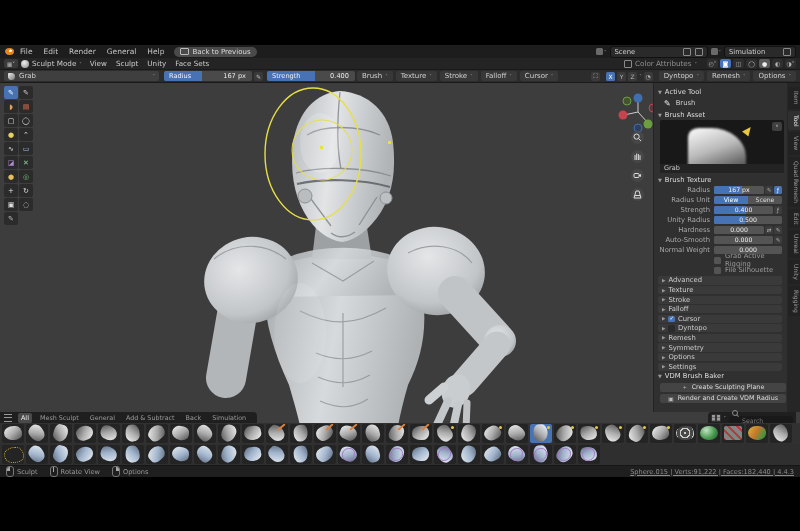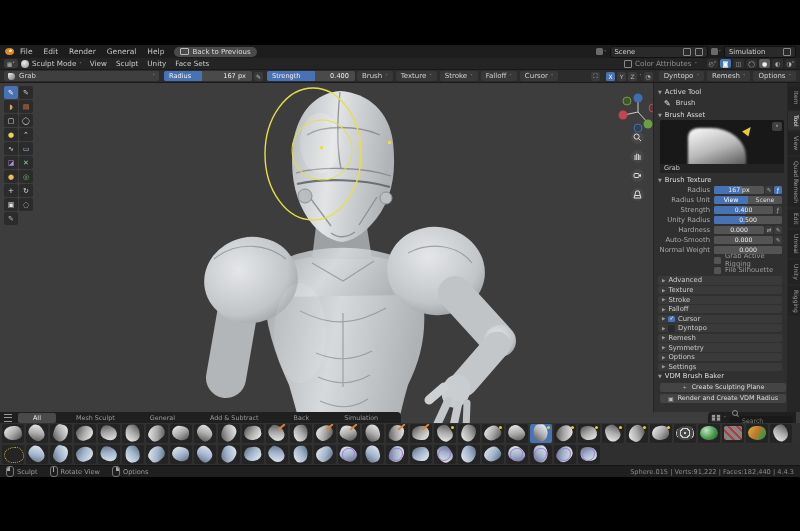--- a/index.html
+++ b/index.html
@@ -102,21 +102,21 @@
   
   .tabstrip{position:absolute;right:0;top:0;width:13px;height:329px;background:#262626;display:flex;flex-direction:column;align-items:stretch;padding-top:4px;gap:2px;box-sizing:border-box;}
   .vtab{writing-mode:vertical-rl;font-size:6px;color:#9a9a9a;background:#222;padding:4px 0;text-align:center;border-radius:2px 0 0 2px;margin-left:1px;}
   .vtab.active{background:#303030;color:#e8e8e8;}
 
   
   .shelf-head{position:absolute;left:0;top:329px;right:0;height:11px;pointer-events:none;}
   .shelf-tabs{position:absolute;left:0;top:0;height:11px;background:#1f1f1f;border-radius:0 4px 0 0;display:flex;align-items:center;gap:6px;padding:0 8px 0 4px;pointer-events:auto;}
   .hamb{width:8px;height:6px;border-top:1px solid #999;border-bottom:1px solid #999;position:relative;}
   .hamb::after{content:"";position:absolute;left:0;right:0;top:2px;border-top:1px solid #999;}
-  .shelf-tab{font-size:6.4px;color:#9a9a9a;padding:1px 15px;border-radius:2px;white-space:nowrap;}
+  .shelf-tab{font-size:6.4px;color:#9a9a9a;padding:1px 3px;border-radius:2px;white-space:nowrap;}
   .shelf-tab.active{background:#4a4a4a;color:#f0f0f0;}
   .shelf-search{position:absolute;right:4px;top:0;height:11px;background:#1f1f1f;border-radius:4px 0 0 0;display:flex;align-items:center;gap:3px;padding:0 3px;pointer-events:auto;}
   .gridic{width:10px;height:8px;background:linear-gradient(#9a9a9a 0 0) left 1px top 1px/3px 2.6px no-repeat,linear-gradient(#9a9a9a 0 0) right 1px top 1px/3px 2.6px no-repeat,linear-gradient(#9a9a9a 0 0) left 1px bottom 1px/3px 2.6px no-repeat,linear-gradient(#9a9a9a 0 0) right 1px bottom 1px/3px 2.6px no-repeat,#333;border-radius:1.5px;}
   .search{width:64px;height:9px;background:#191919;border:none;border-radius:5px;color:#ccc;font-size:6.2px;font-family:inherit;padding:0 4px 0 13px;box-sizing:border-box;}
   .search::placeholder{color:#7e7e7e;}
   .searchwrap{position:relative;}
   .mag{position:absolute;left:3px;top:2px;width:4px;height:4px;border:1px solid #8a8a8a;border-radius:50%;}
   .mag::after{content:"";position:absolute;left:3.4px;top:3.8px;width:2.6px;height:1px;background:#8a8a8a;transform:rotate(42deg);}
   .shelf-row{position:absolute;left:0;right:0;height:21px;background:#313131;display:flex;align-items:center;padding-left:2px;box-sizing:border-box;}
   .row1{top:340px;} .row2{top:361px;background:#2f2f2f;}
@@ -133,21 +133,21 @@
   .acc-red .blob{background:repeating-linear-gradient(45deg,#b84040 0 2px,#8a8a8a 2px 6px);border-radius:2px!important;transform:none!important;}
   .acc-multi .blob{background:linear-gradient(120deg,#ddc23a,#d07c2e 45%,#4a9a3f 80%);border-radius:50% 45% 50% 55%!important;transform:none!important;}
 
   
   .statusbar{position:absolute;left:0;top:420px;right:0;height:12px;background:#1f1f1f;display:flex;align-items:center;padding:0 6px;font-size:6.6px;color:#9a9a9a;box-sizing:border-box;border-top:1px solid #161616;}
   .hint{display:flex;align-items:center;gap:3px;margin-right:12px;}
   .mouse{width:6px;height:9px;border:1px solid #777;border-radius:3px;position:relative;flex:0 0 auto;}
   .m-left::before{content:"";position:absolute;left:0;top:0;width:50%;height:42%;background:#a8a8a8;border-radius:2.5px 0 0 0;}
   .m-mid::before{content:"";position:absolute;left:35%;top:0;width:28%;height:50%;background:#a8a8a8;}
   .m-right::before{content:"";position:absolute;right:0;top:0;width:50%;height:42%;background:#a8a8a8;border-radius:0 2.5px 0 0;}
-  .stats{margin-left:auto;color:#8b8b8b;}
+  .stats{margin-left:auto;color:#8b8b8b;text-decoration:underline;}
 </style>
 </head>
 <body>
 
 <div class="stage">
   <div class="app">
 
     <div class="topbar">
       <span class="blogo"></span>
       <div class="menus">

